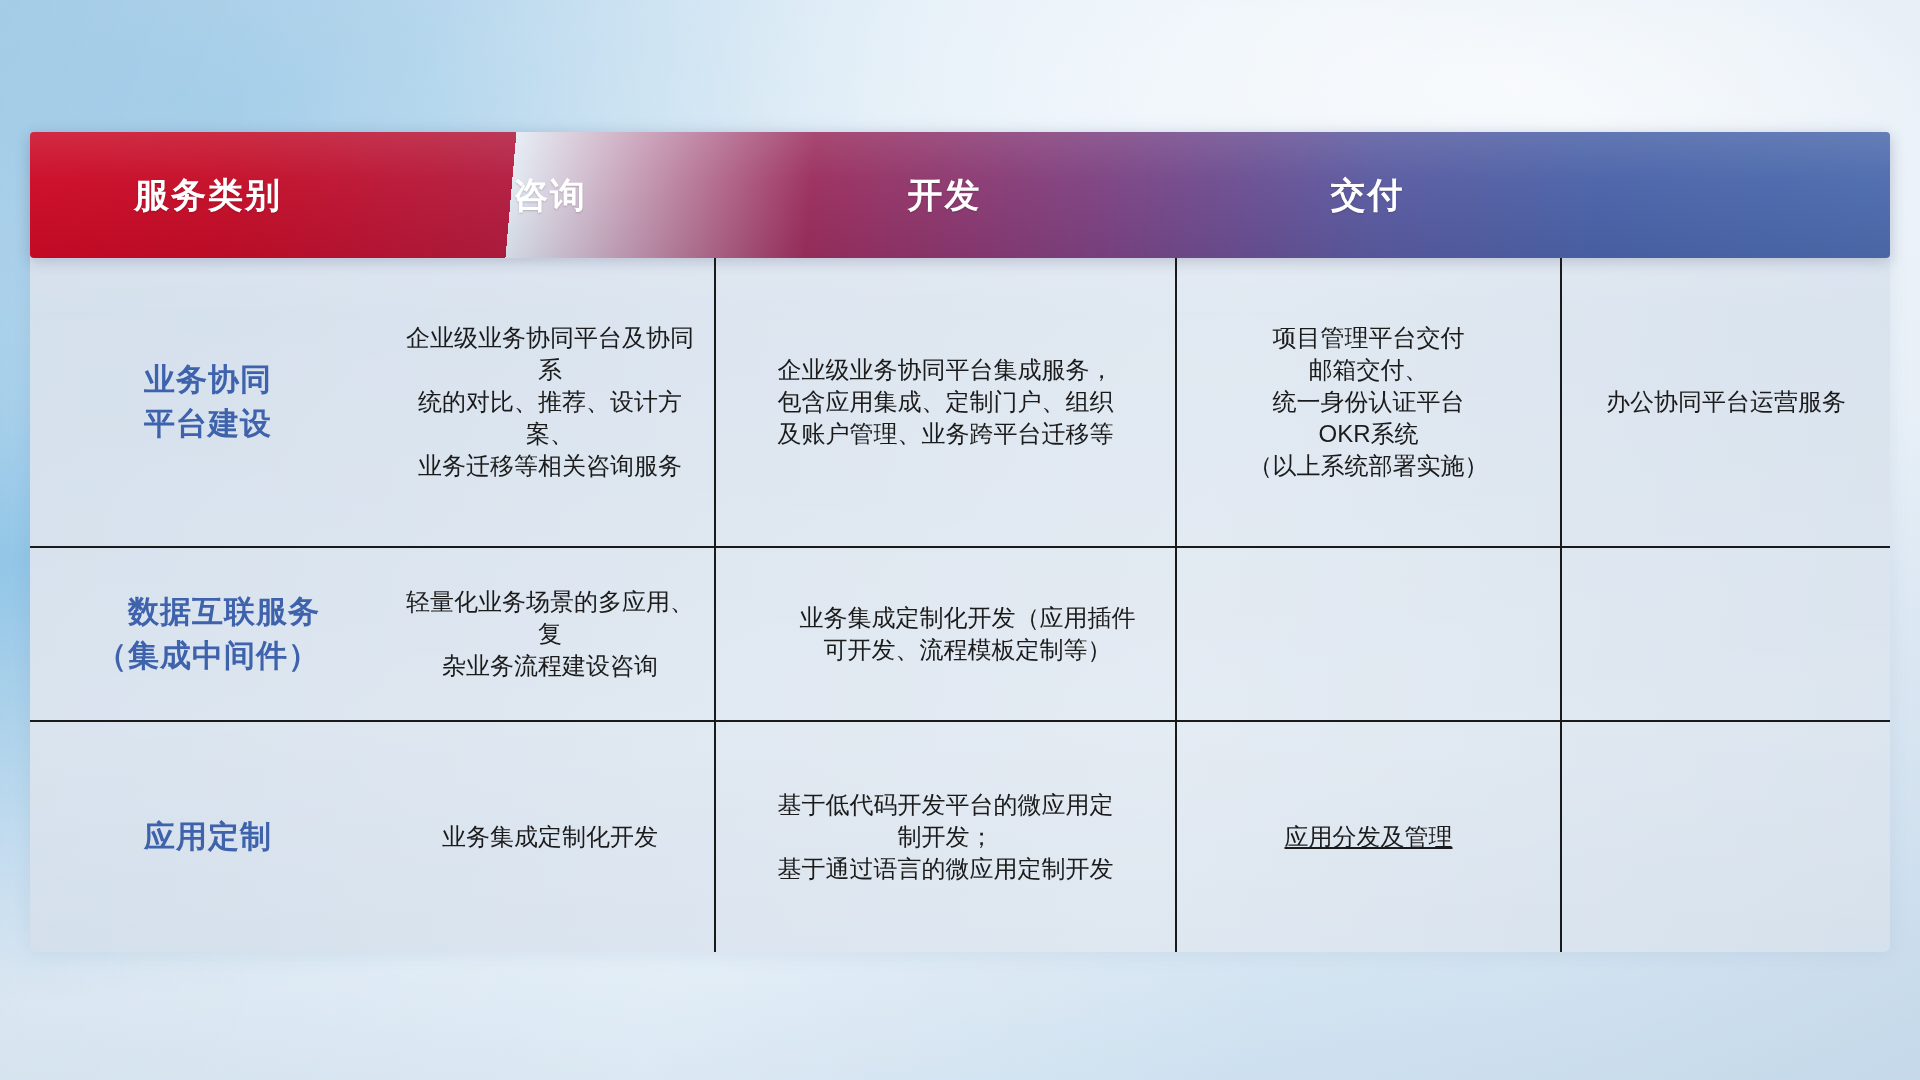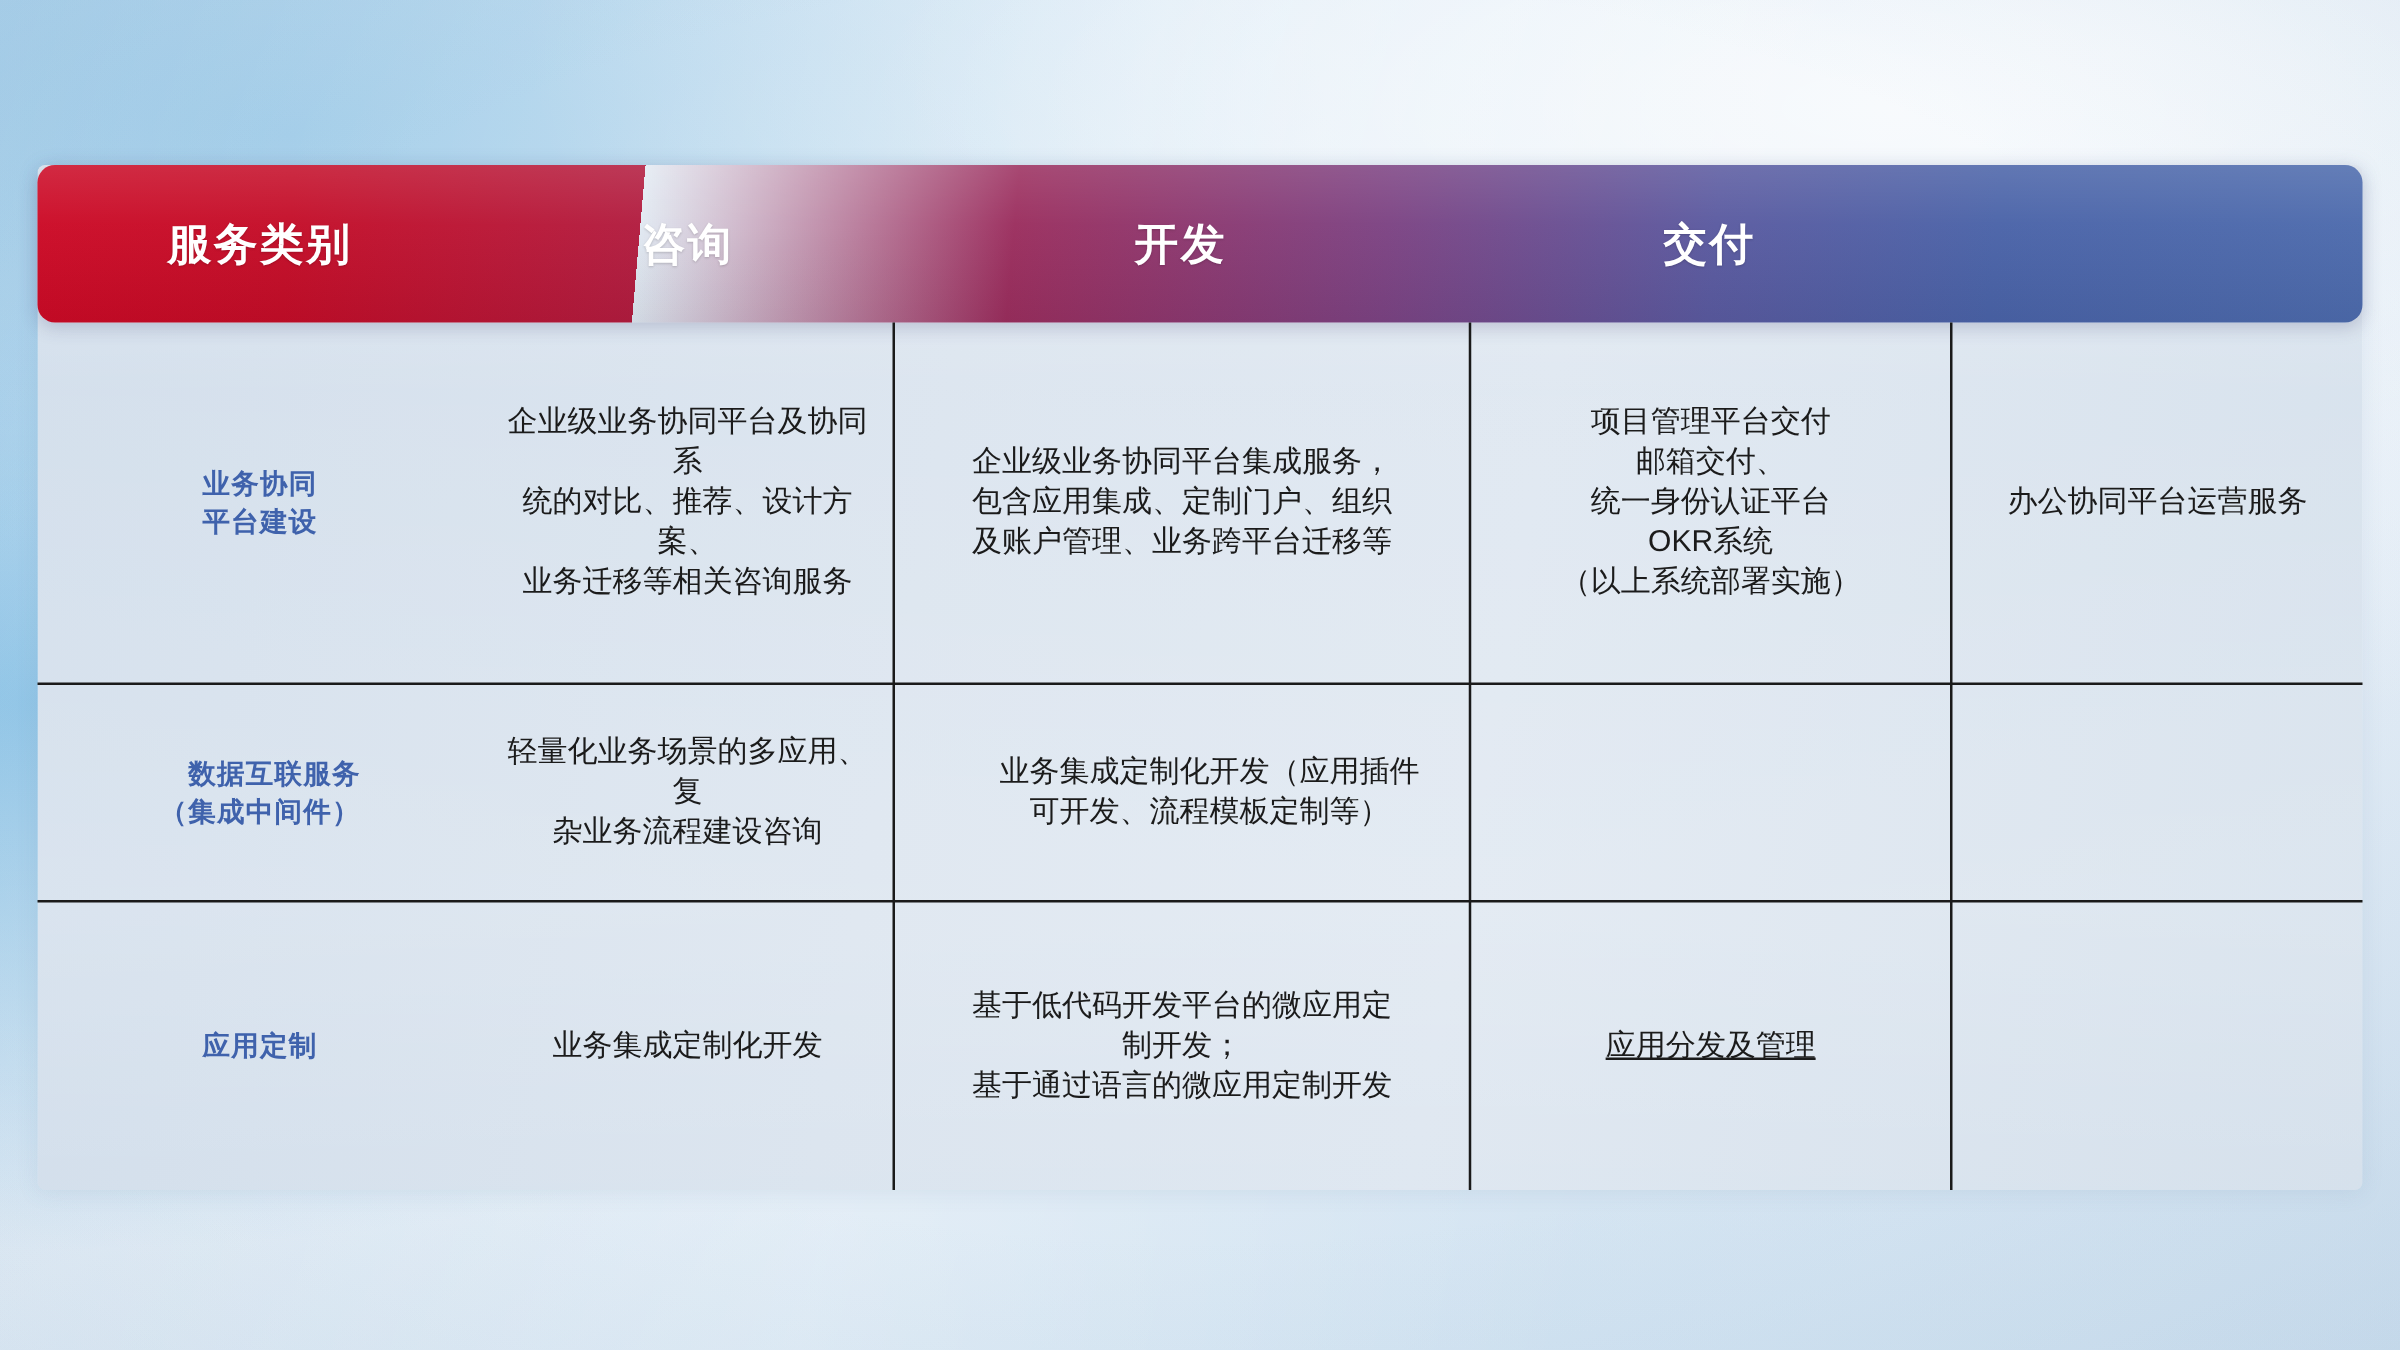--- a/index.html
+++ b/index.html
@@ -59,21 +59,21 @@
       linear-gradient(100deg, #cfdcea 0%, #d9e3ee 38%, #dde6f0 62%, #d3dfeb 100%);
     box-shadow: 0 2px 18px rgba(80,120,160,0.10);
   }
 
   
   .thead {
     position: absolute;
     left: 0; top: 0;
     width: 1860px;
     height: 126px;
-    border-radius: 14px;
+    border-radius: 4px;
     background: linear-gradient(95deg,
       #cc0a26 0%,
       #c40d28 11%,
       #b21c3f 26%,
       #95307f00 0%,
       #9b2e5e 42%,
       #7c4383 58%,
       #5a5aa0 72%,
       #4a63a8 84%,
       #4d6bad 100%);
@@ -116,21 +116,21 @@
     text-align: center;
     color: #1b1b1b;
     font-size: 24px;
     line-height: 1.34;
     padding: 6px 14px;
     white-space: pre-line;
   }
   .cell.cat {
     color: #3f62ac;
     font-weight: bold;
-    font-size: 22px;
+    font-size: 31px;
     line-height: 1.42;
     letter-spacing: 1px;
   }
   .vline {
     position: absolute;
     width: 2px;
     background: #1a1a1a;
   }
   .hline {
     position: absolute;

